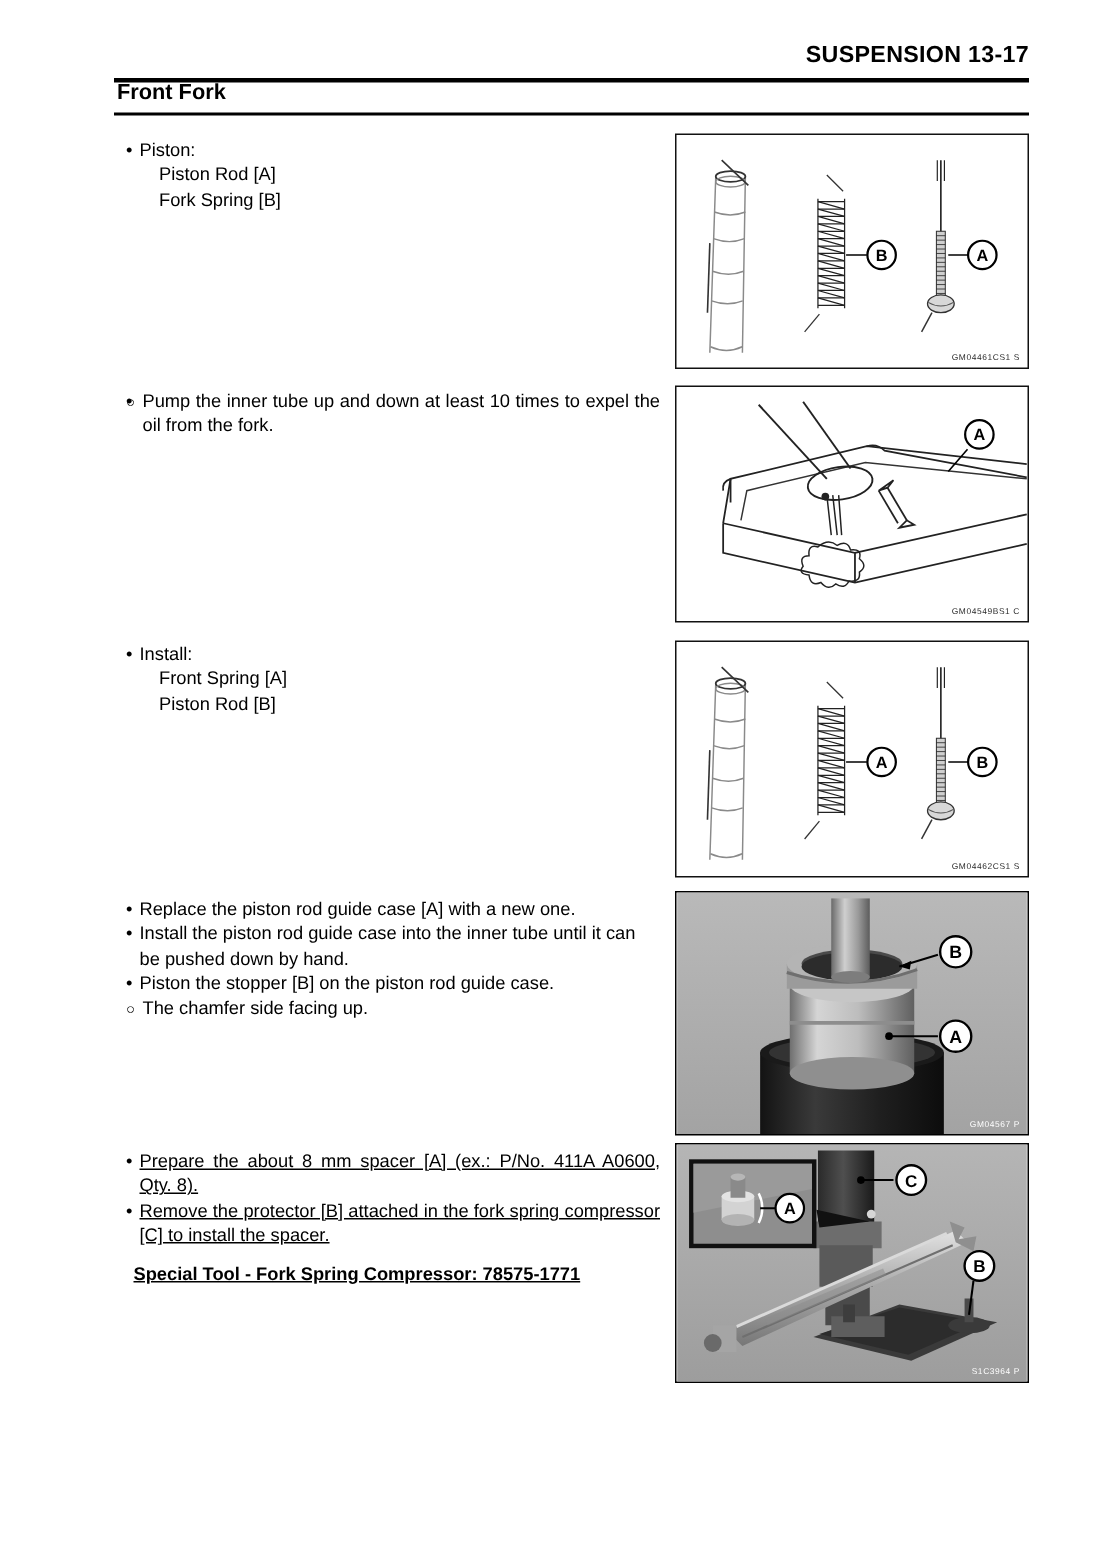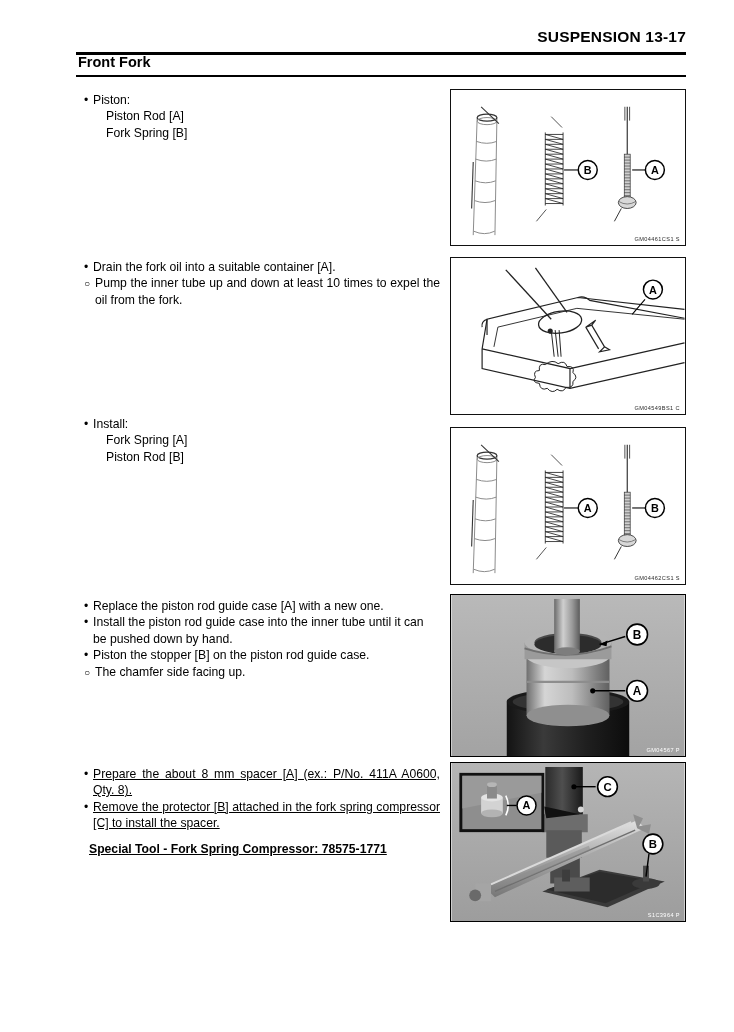--- a/index.html
+++ b/index.html
@@ -131,34 +131,33 @@
       <span class="mk dot"></span>
       <span>Piston:</span>
     </p>
     <p class="sub">Piston Rod [A]</p>
     <p class="sub">Fork Spring [B]</p>
   </div>
 
   <div class="text-block" style="top:259px; width:356px;">
     <p class="li">
       <span class="mk dot"></span>
-      <span>Drain the fork oil into a suitable container [A].</span>
     </p>
     <p class="li justify" style="padding-left:11px;">
       <span class="mk ring"></span>
       <span>Pump the inner tube up and down at least 10 times to expel the oil from the fork.</span>
     </p>
   </div>
 
-  <div class="text-block" style="top:416px;">
+  <div class="text-block" style="top:428px;">
     <p class="li">
       <span class="mk dot"></span>
       <span>Install:</span>
     </p>
-    <p class="sub">Fork Spring [A]</p>
+    <p class="sub">Front Spring [A]</p>
     <p class="sub">Piston Rod [B]</p>
   </div>
 
   <div class="text-block" style="top:598px; width:356px;">
     <p class="li">
       <span class="mk dot"></span>
       <span>Replace the piston rod guide case [A] with a new one.</span>
     </p>
     <p class="li">
       <span class="mk dot"></span>

